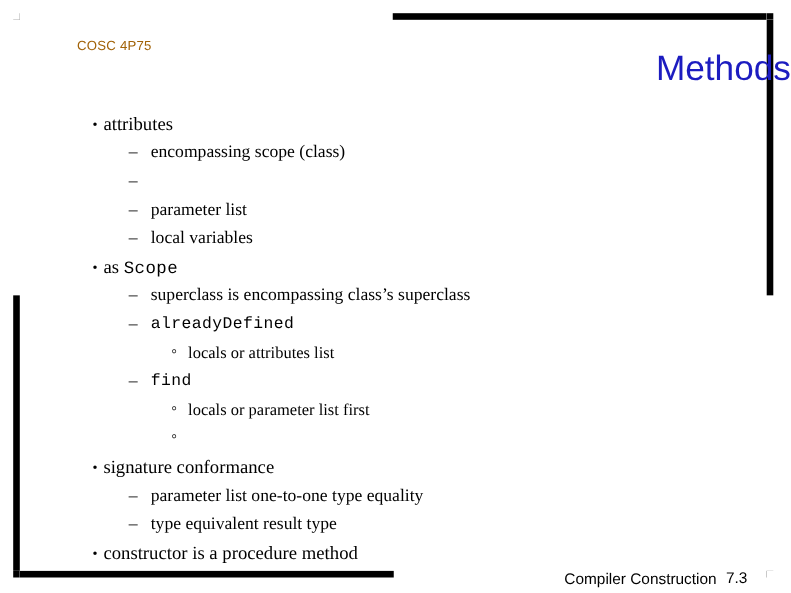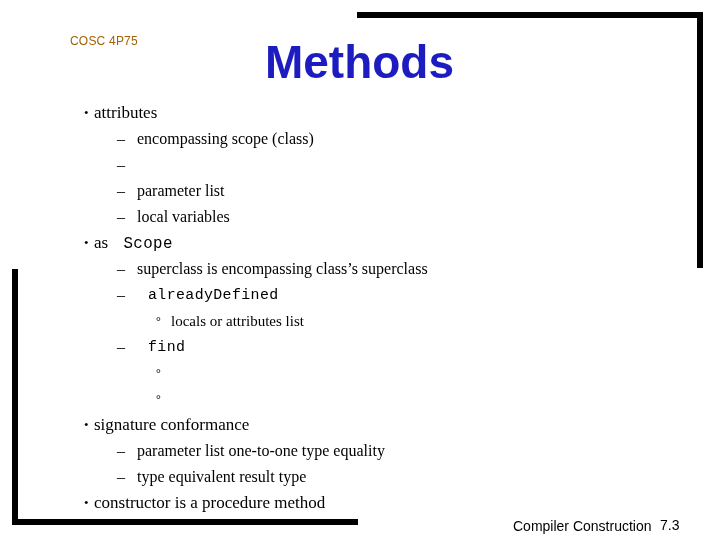--- a/index.html
+++ b/index.html
@@ -67,25 +67,25 @@
     white-space: nowrap;
     margin-top: 25px;
   }
 
   
   .slide-title {
     position: absolute;
     left: 0;
     top: 41px;
     width: 719px;
-    text-align: center;
-    font-family: "Liberation Sans", "DejaVu Sans", sans-serif;
-    font-size: 46px;
+    text-align: right;
+    font-family: "Liberation Sans", "DejaVu Sans", sans-serif;
+    font-size: 32px;
     line-height: 42px;
-    font-weight: 700;
+    font-weight: 400;
     color: #1c1cc0;
     white-space: nowrap;
   }
 
   
   .content {
     position: absolute;
     left: 0;
     top: 100px;
     width: 719px;
@@ -119,21 +119,20 @@
   
   .lvl3 { font-size: 15px; line-height: 26px; }
   .lvl3 > .bullet-mark { left: 156px; font-size: 12px; }
   .lvl3 > .bullet-text { left: 171px; }
 
   
   .code {
     font-family: "Liberation Mono", "DejaVu Sans Mono", monospace;
     font-size: 0.93em;
     letter-spacing: 0.4px;
-    margin-left: 11px;
   }
 
   
   .footer-label {
     position: absolute;
     left: 513px;
     top: 518px;
     font-family: "Liberation Sans", "DejaVu Sans", sans-serif;
     font-size: 14px;
     line-height: 16px;
@@ -208,20 +207,21 @@
     <span class="bullet-text">locals or attributes list</span>
   </div>
 
   <div class="bullet-row lvl2">
     <span class="bullet-mark">–</span>
     <span class="bullet-text code">find</span>
   </div>
 
   <div class="bullet-row lvl3">
     <span class="bullet-mark">°</span>
+    <span class="bullet-text">locals or parameter list first</span>
   </div>
 
   <div class="bullet-row lvl3">
     <span class="bullet-mark">°</span>
   </div>
 
   <div class="bullet-row lvl1">
     <span class="bullet-mark">•</span>
     <span class="bullet-text">signature conformance</span>
   </div>

